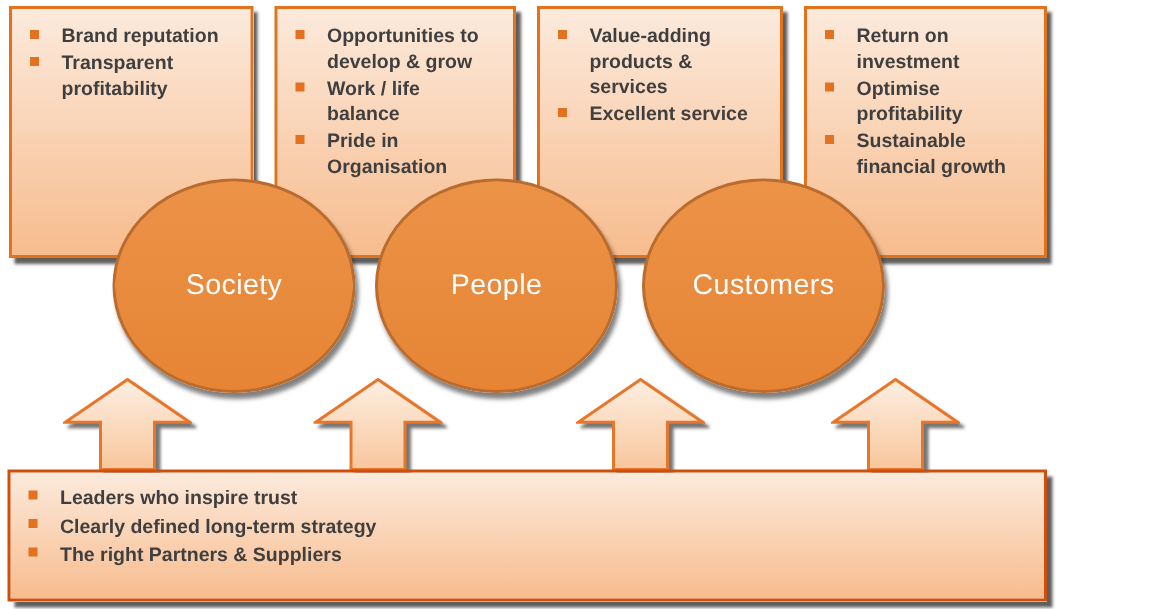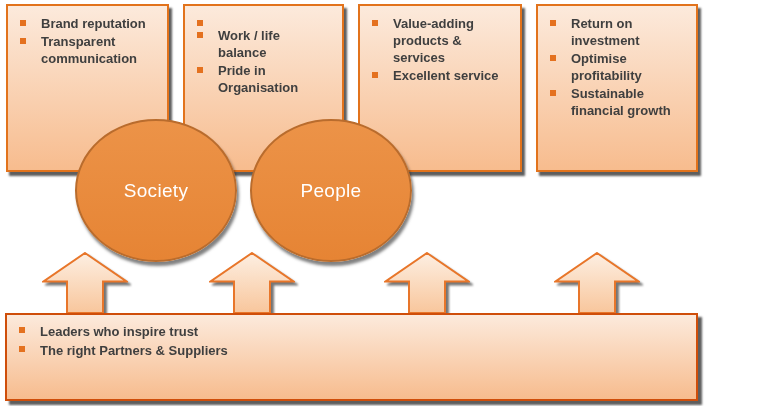--- a/index.html
+++ b/index.html
@@ -62,29 +62,31 @@
 
   <div class="panel" style="left:6px;width:163px;">
     <ul>
       <li>
           <span class="bullet"></span>
           <span class="txt">Brand reputation</span>
         </li>
       <li>
           <span class="bullet"></span>
           <span class="txt">Transparent
-communication</span>
+profitability</span>
         </li>
     </ul>
   </div>
 
   <div class="panel" style="left:183px;width:161px;">
     <ul>
       <li>
           <span class="bullet"></span>
+          <span class="txt">Opportunities to
+develop &amp; grow</span>
         </li>
       <li>
           <span class="bullet"></span>
           <span class="txt">Work / life
 balance</span>
         </li>
       <li>
           <span class="bullet"></span>
           <span class="txt">Pride in
 Organisation</span>
@@ -171,27 +173,34 @@
       <polygon points="43,1 84.5,29.5 61,29.5 61,61 25,61 25,29.5 1.5,29.5" fill="url(#ag4)" stroke="#E8762A" stroke-width="2"></polygon>
     </svg>
   </div>
 
   <div class="circle" style="left:75px;">
     <span class="label">Society</span>
   </div>
   <div class="circle" style="left:250px;">
     <span class="label">People</span>
   </div>
+  <div class="circle" style="left:428px;">
+    <span class="label">Customers</span>
+  </div>
 
   <div class="foundation">
     <ul>
       <li>
           <span class="bullet"></span>
           <span class="txt">Leaders who inspire trust</span>
         </li>
       <li>
           <span class="bullet"></span>
+          <span class="txt">Clearly defined long-term strategy</span>
+        </li>
+      <li>
+          <span class="bullet"></span>
           <span class="txt">The right Partners &amp; Suppliers</span>
         </li>
     </ul>
   </div>
 
 </div>
 
 </body></html>

